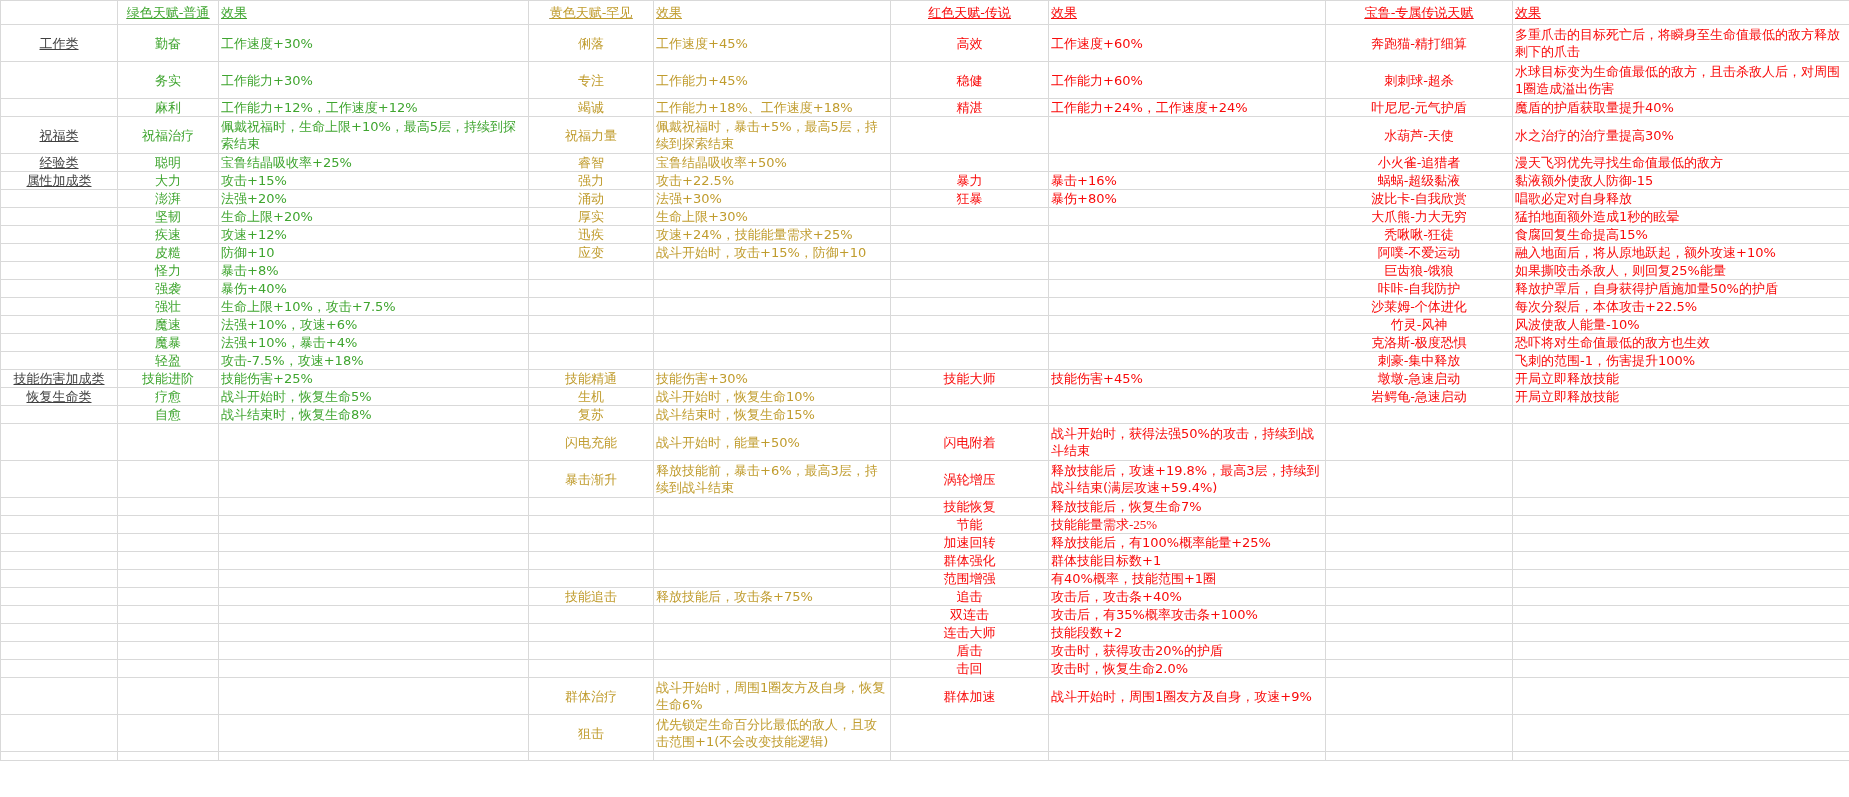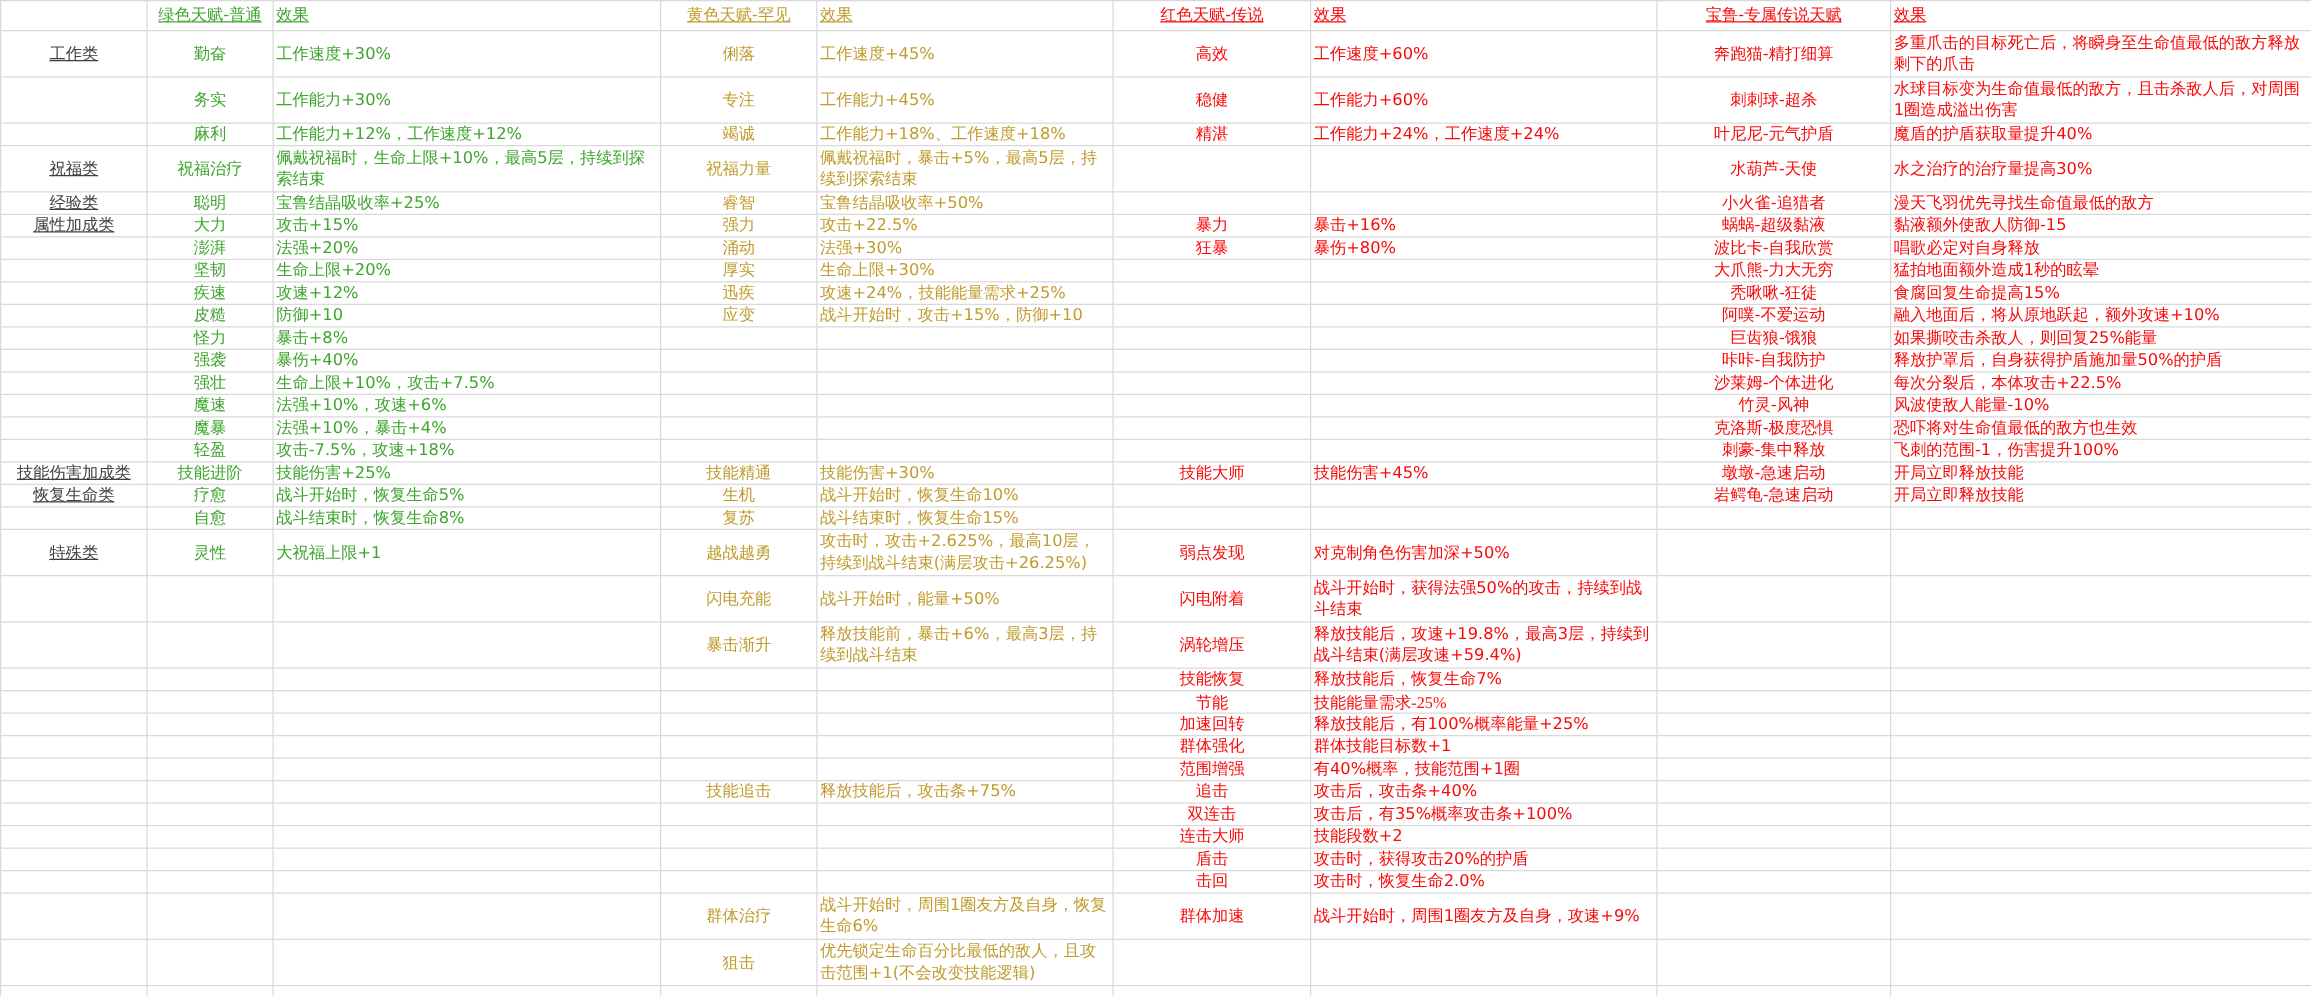--- a/index.html
+++ b/index.html
@@ -34,21 +34,21 @@
         <col style="width: 101px;">
         <col style="width: 310px;">
         <col style="width: 125px;">
         <col style="width: 237px;">
         <col style="width: 158px;">
         <col style="width: 277px;">
         <col style="width: 187px;">
         <col style="width: 337px;">
       </colgroup>
     <tbody>
-        <tr style="height: 24px;">
+        <tr style="height: 24px; text-decoration: underline;">
           <td class="hdr b "></td>
           <td class="hdr b c-g name">绿色天赋-普通</td>
           <td class="hdr b c-g">效果</td>
           <td class="hdr b c-y name">黄色天赋-罕见</td>
           <td class="hdr b c-y">效果</td>
           <td class="hdr b c-r name">红色天赋-传说</td>
           <td class="hdr b c-r">效果</td>
           <td class="hdr b c-r name">宝鲁-专属传说天赋</td>
           <td class="hdr b c-r">效果</td>
         </tr>
@@ -255,31 +255,20 @@
           <td class="c-g name b">自愈</td>
           <td class="c-g eff b">战斗结束时，恢复生命8%</td>
           <td class="c-y name b">复苏</td>
           <td class="c-y eff b">战斗结束时，恢复生命15%</td>
           <td class="c-r name b"></td>
           <td class="c-r eff b"></td>
           <td class="c-r name"></td>
           <td class="c-r eff"></td>
         </tr>
         <tr style="height: 37px;">
-          <td class=" cat b">特殊类</td>
-          <td class="c-g name b">灵性</td>
-          <td class="c-g eff b">大祝福上限+1</td>
-          <td class="c-y name b">越战越勇</td>
-          <td class="c-y eff b">攻击时，攻击+2.625%，最高10层，持续到战斗结束(满层攻击+26.25%)</td>
-          <td class="c-r name b">弱点发现</td>
-          <td class="c-r eff b">对克制角色伤害加深+50%</td>
-          <td class="c-r name"></td>
-          <td class="c-r eff"></td>
-        </tr>
-        <tr style="height: 37px;">
           <td class=" cat b"></td>
           <td class="c-g name"></td>
           <td class="c-g eff"></td>
           <td class="c-y name b">闪电充能</td>
           <td class="c-y eff b">战斗开始时，能量+50%</td>
           <td class="c-r name b">闪电附着</td>
           <td class="c-r eff b">战斗开始时，获得法强50%的攻击，持续到战斗结束</td>
           <td class="c-r name"></td>
           <td class="c-r eff"></td>
         </tr>

